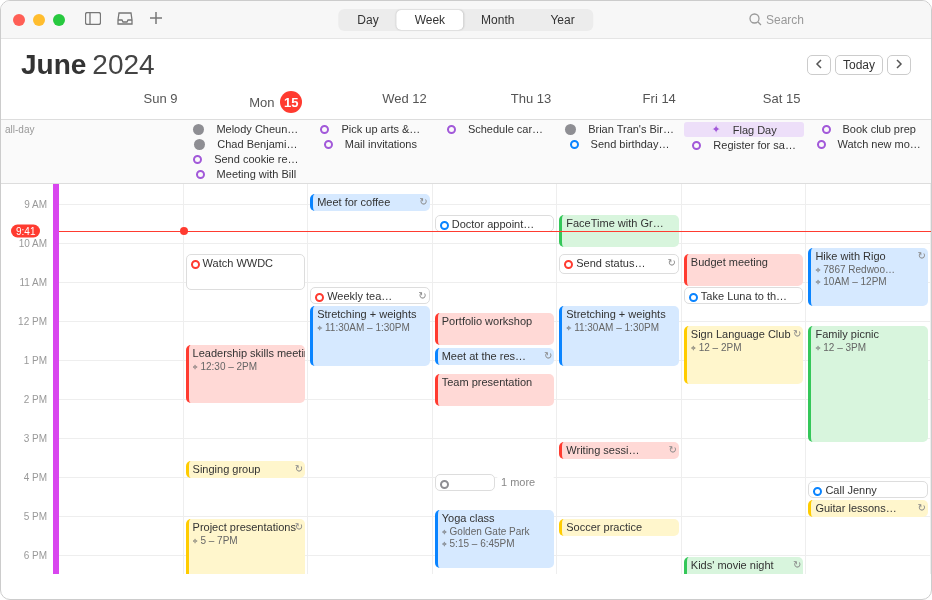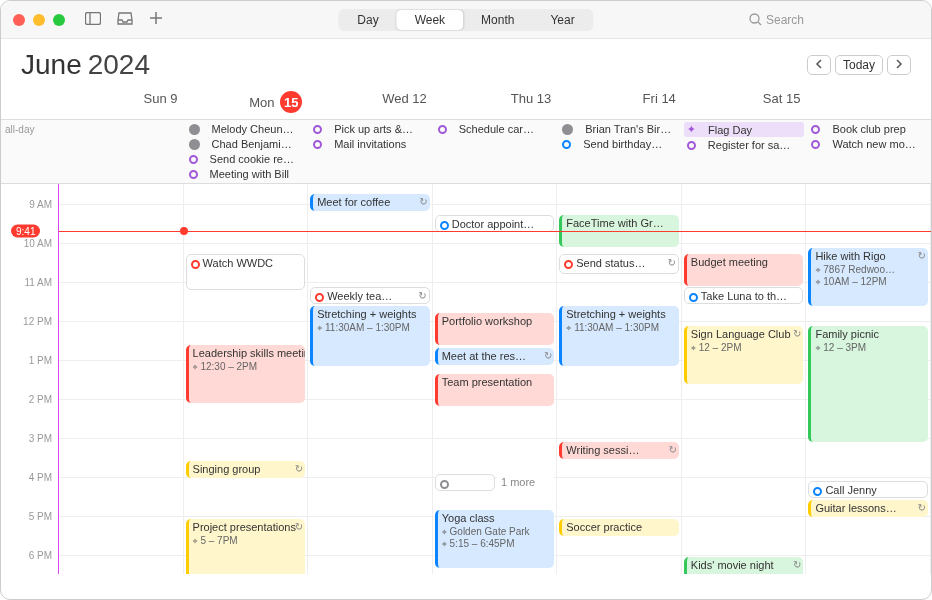--- a/index.html
+++ b/index.html
@@ -9,38 +9,38 @@
 .light { width: 12px; height: 12px; border-radius: 50%; }
 .red { background: #ff5f56; } .yellow { background: #ffbd2e; } .green { background: #27c93f; }
 .tb-icons { display: flex; gap: 16px; margin-left: 20px; color: #666; }
 .tb-icon { font-size: 15px; }
 .view-seg { position: absolute; left: 50%; transform: translateX(-50%); display: flex; background: #ececec; border-radius: 6px; padding: 1px; }
 .seg-btn { padding: 3px 18px; font-size: 12px; color: #333; border-radius: 5px; cursor: pointer; }
 .seg-btn.active { background: #fff; box-shadow: 0 0 2px rgba(0,0,0,.2); }
 .search { margin-left: auto; display: flex; align-items: center; color: #999; width: 170px; }
 .search svg { margin-right: 4px; }
 .hdr { display: flex; align-items: center; padding: 10px 20px 6px; }
-.month { font-size: 28px; font-weight: 400; }
+.month { font-size: 28px; font-weight: 700; }
 .year { font-size: 28px; font-weight: 300; margin-left: 6px; color: #444; }
 .nav { margin-left: auto; display: flex; gap: 4px; }
 .nav-btn { border: 1px solid #ccc; border-radius: 5px; padding: 2px 7px; background: #fff; font-size: 12px; cursor: pointer; }
 .day-hdr { display: grid; grid-template-columns: 58px repeat(7, 1fr); border-bottom: 1px solid #ddd; }
 .day-hdr > div { padding: 4px 6px 6px; text-align: right; font-size: 13px; color: #555; }
 .day-hdr > div:first-child { text-align: left; }
 .today-badge { display: inline-flex; align-items: center; justify-content: center; background: #ff3b30; color: #fff; border-radius: 50%; width: 22px; height: 22px; font-weight: 600; margin-left: 2px; }
 .allday { display: grid; grid-template-columns: 58px repeat(7, 1fr); border-bottom: 1px solid #ddd; background: #fafafa; }
 .allday-label { font-size: 10px; color: #999; padding: 4px; }
 .allday-col { padding: 2px; display: flex; flex-direction: column; gap: 1px; }
-.chip { display: flex; align-items: center; gap: 12px; padding: 1px 3px; font-size: 11px; white-space: nowrap; overflow: hidden; text-overflow: ellipsis; border-radius: 3px; }
+.chip { display: flex; align-items: center; gap: 12px; padding: 1px 3px; font-size: 11px; white-space: nowrap; overflow: hidden; text-overflow: ellipsis; border-radius: 3px; justify-content: center; }
 .chip .dot { flex-shrink: 0; }
 .dot { width: 9px; height: 9px; border-radius: 50%; border: 2px solid; display: inline-block; }
 .dot.fill { border: none; width: 11px; height: 11px; }
 .grid-wrap { position: relative; height: 390px; overflow: hidden; }
 .hour-grid { position: absolute; inset: 0; display: grid; grid-template-columns: 58px repeat(7, 1fr); }
-.time-col { border-right: 1px solid #d946ef; position: relative; }
+.time-col { border-right: 6px solid #d946ef; position: relative; }
 .time-label { position: absolute; right: 6px; font-size: 10px; color: #999; transform: translateY(-50%); }
 .day-col { border-right: 1px solid #eee; position: relative; }
 .hour-line { position: absolute; left: 0; right: 0; border-top: 1px solid #eee; }
 .now-line { position: absolute; left: 58px; right: 0; border-top: 1px solid #ff3b30; z-index: 5; }
 .now-badge { position: absolute; left: 10px; font-size: 10px; background: #ff3b30; color: #fff; padding: 1px 5px; border-radius: 8px; transform: translateY(-50%); z-index: 6; }
 .now-dot { position: absolute; width: 8px; height: 8px; background: #ff3b30; border-radius: 50%; transform: translate(-50%, -50%); z-index: 6; }
 .event { position: absolute; left: 2px; right: 2px; border-radius: 5px; padding: 2px 4px; font-size: 11px; overflow: hidden; line-height: 1.25; }
 .event .title { font-weight: 500; white-space: nowrap; overflow: hidden; text-overflow: ellipsis; }
 .event .meta { font-size: 10px; color: #666; white-space: nowrap; overflow: hidden; }
 .event.block { border-left: 3px solid; }

